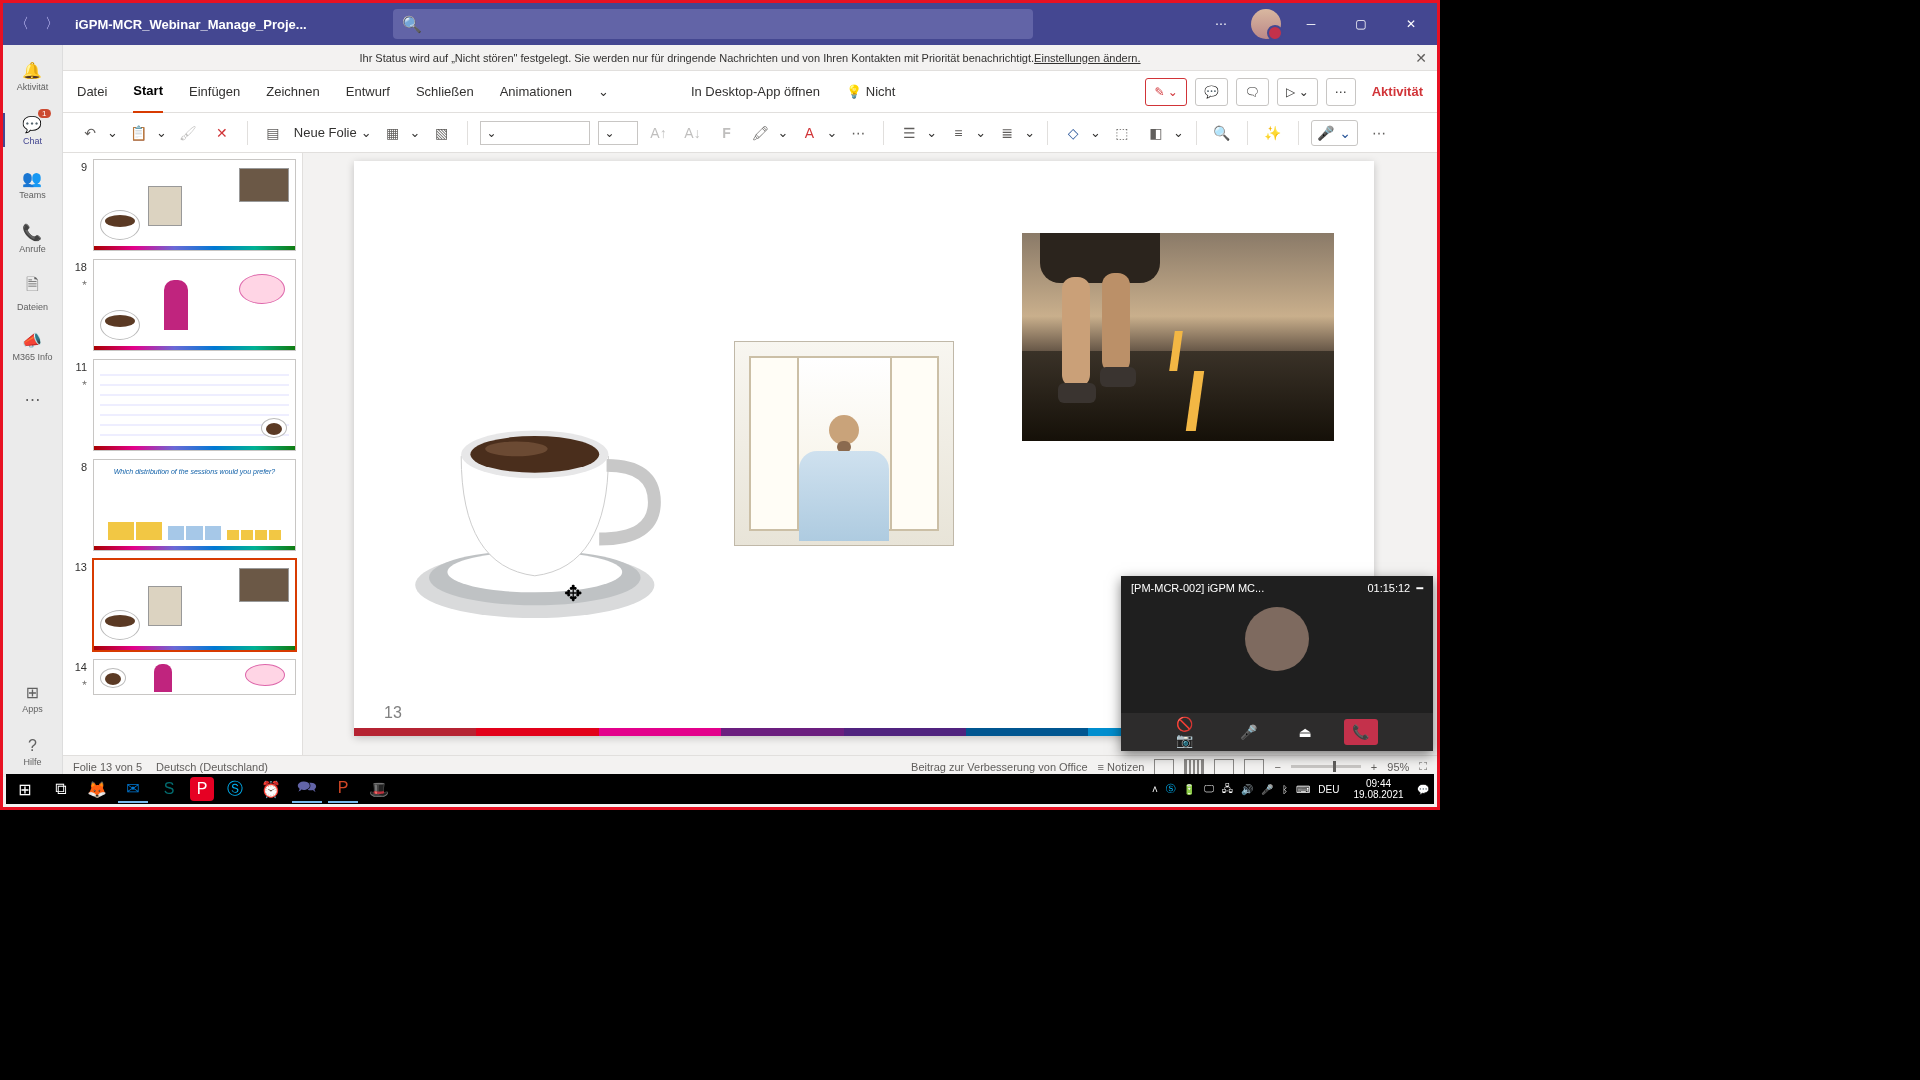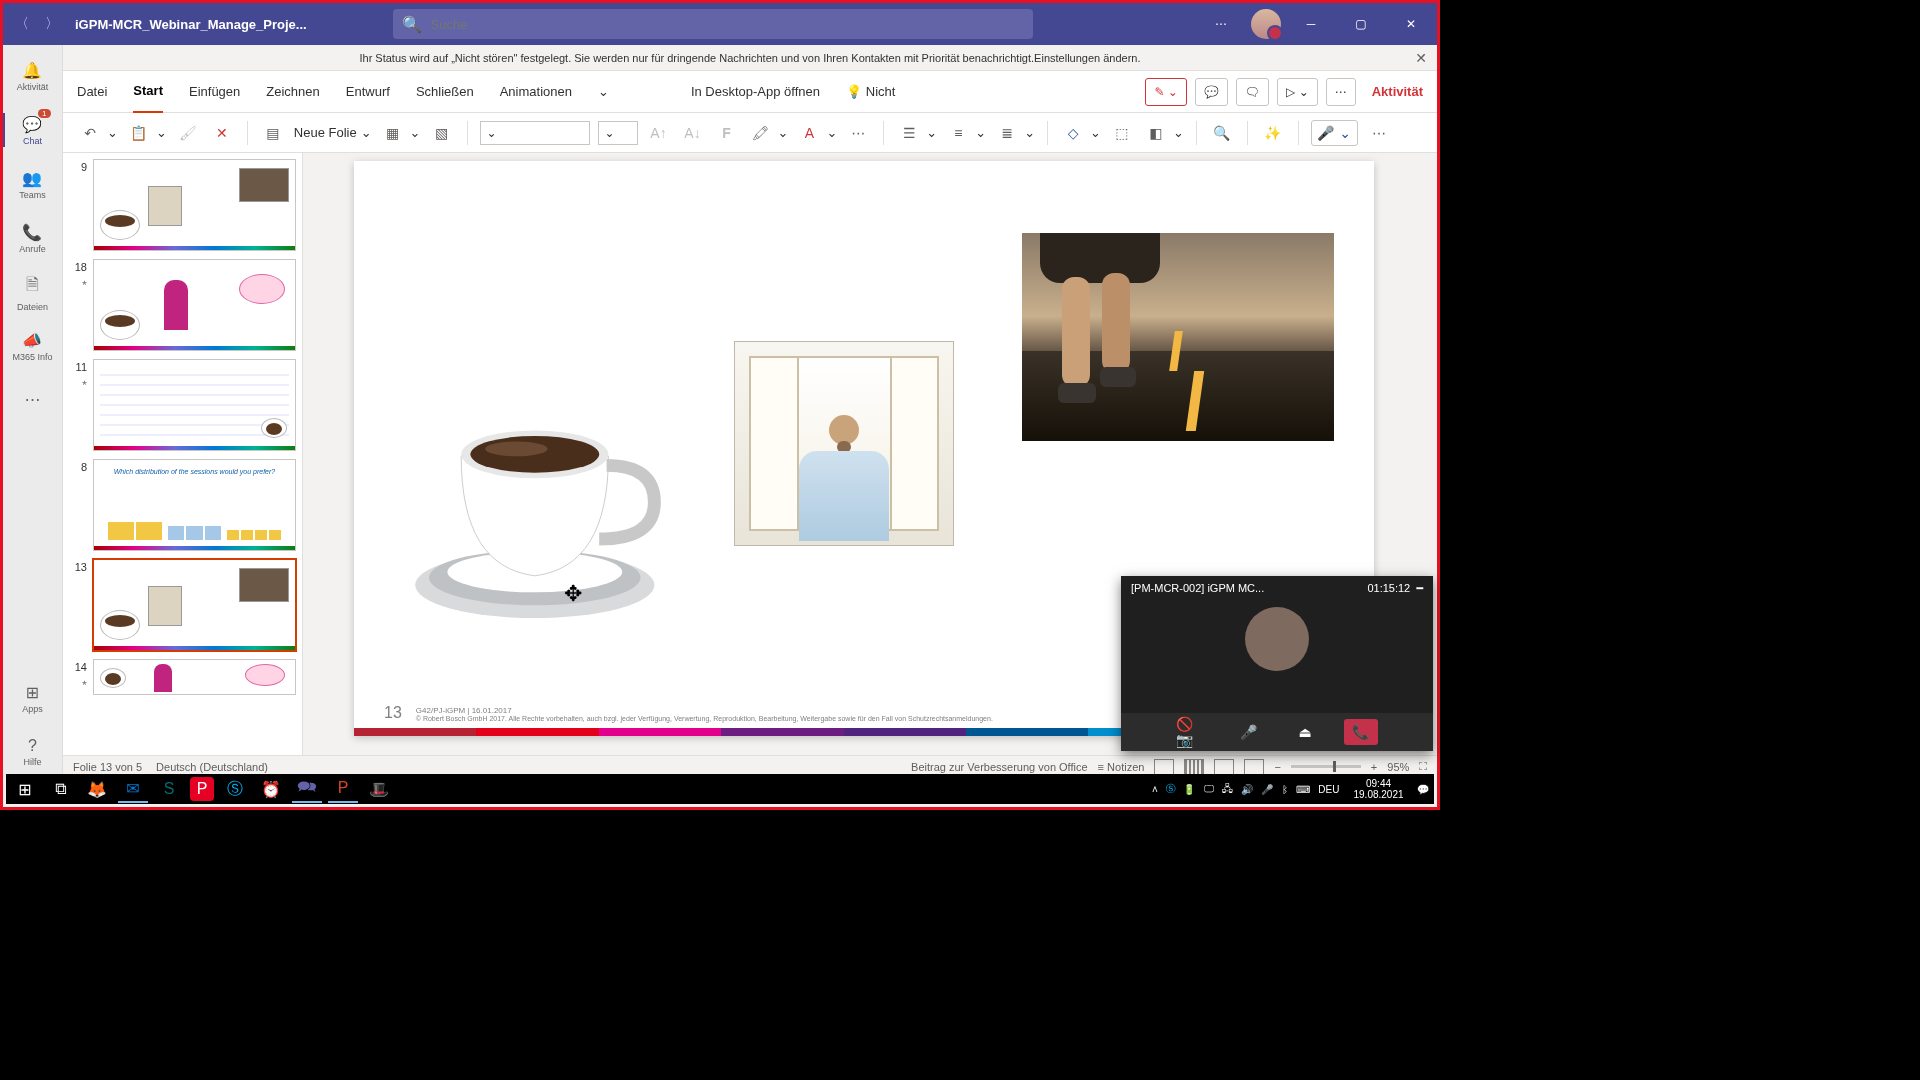--- a/index.html
+++ b/index.html
@@ -20,21 +20,21 @@
 .rail-item { width:60px; height:50px; display:flex; flex-direction:column; align-items:center; justify-content:center; color:#616161; font-size:9px; cursor:pointer; position:relative; }
 .rail-item.active { color:#444791; }
 .rail-item.active::before { content:""; position:absolute; left:0; top:8px; bottom:8px; width:2px; background:#444791; }
 .rail-ico { font-size:16px; margin-bottom:2px; }
 .badge { position:absolute; top:4px; right:12px; background:#cc4a31; color:#fff; border-radius:8px; font-size:8px; padding:0 4px; }
 .rail-sep { flex:1; }
 
 .content { position:absolute; top:42px; left:60px; right:0; bottom:30px; background:#fff; display:flex; flex-direction:column; }
 
 .status-bar { height:26px; background:#f3f2f1; display:flex; align-items:center; justify-content:center; font-size:11px; color:#323130; position:relative; border-bottom:1px solid #e1dfdd; }
-.status-bar a { }
+.status-bar a { text-decoration:underline; }
 .status-close { position:absolute; right:10px; font-size:14px; color:#605e5c; cursor:pointer; }
 
 .ribbon-tabs { height:42px; display:flex; align-items:center; padding:0 14px; gap:26px; background:#fff; border-bottom:1px solid #e1dfdd; font-size:13px; color:#323130; }
 .ribbon-tab { height:42px; display:flex; align-items:center; cursor:pointer; }
 .ribbon-tab.active { color:#000; font-weight:600; border-bottom:2px solid #d83b01; }
 .ribbon-right { margin-left:auto; display:flex; align-items:center; gap:8px; }
 .ribbon-btn { height:28px; border:1px solid #c8c6c4; border-radius:3px; padding:0 8px; display:flex; align-items:center; font-size:12px; color:#323130; gap:4px; cursor:pointer; }
 .ribbon-btn.red { border-color:#d13438; color:#d13438; }
 .close-link { color:#d13438; font-size:13px; cursor:pointer; margin-left:8px; font-weight:600; }
 
@@ -93,21 +93,20 @@
 <body>
 
 <div class="frame">
 
   <div class="titlebar">
     <div class="nav-arrow">〈</div>
     <div class="nav-arrow">〉</div>
     <div class="doc-title">iGPM-MCR_Webinar_Manage_Proje...</div>
     <div class="search-box">
       <span>🔍</span>
-      <input placeholder="Suche" style="">
     </div>
     <div class="titlebar-right">
       <span class="win-btn">⋯</span>
       <div class="avatar"></div>
       <span class="win-btn">─</span>
       <span class="win-btn">▢</span>
       <span class="win-btn">✕</span>
     </div>
   </div>
 
@@ -327,24 +326,20 @@
             <div style="position:absolute;left:48%;bottom:70px;width:8px;height:40px;background:#f3b744;transform:skewX(-8deg)"></div>
             <div style="position:absolute;left:18px;top:0;width:120px;height:50px;background:#2b241d;border-radius:0 0 20px 20px"></div>
             <div style="position:absolute;left:40px;top:44px;width:28px;height:110px;background:#caa078;border-radius:12px"></div>
             <div style="position:absolute;left:80px;top:40px;width:28px;height:100px;background:#bb9068;border-radius:12px"></div>
             <div style="position:absolute;left:36px;top:150px;width:38px;height:20px;background:#3a3430;border-radius:6px"></div>
             <div style="position:absolute;left:78px;top:134px;width:36px;height:20px;background:#3a3430;border-radius:6px"></div>
           </div>
 
           <div class="slide-footer">
             <span class="slide-num-big">13</span>
-            <div>
-              <div>G42/PJ-iGPM | 16.01.2017</div>
-              <div style="font-size:7px">© Robert Bosch GmbH 2017. Alle Rechte vorbehalten, auch bzgl. jeder Verfügung, Verwertung, Reproduktion, Bearbeitung, Weitergabe sowie für den Fall von Schutzrechtsanmeldungen.</div>
-            </div>
           </div>
           <div class="slide-stripe"></div>
         </div>
       </div>
     </div>
 
     <div class="ppt-status">
       <span>Folie 13 von 5</span>
       <span>Deutsch (Deutschland)</span>
       <div class="right">

